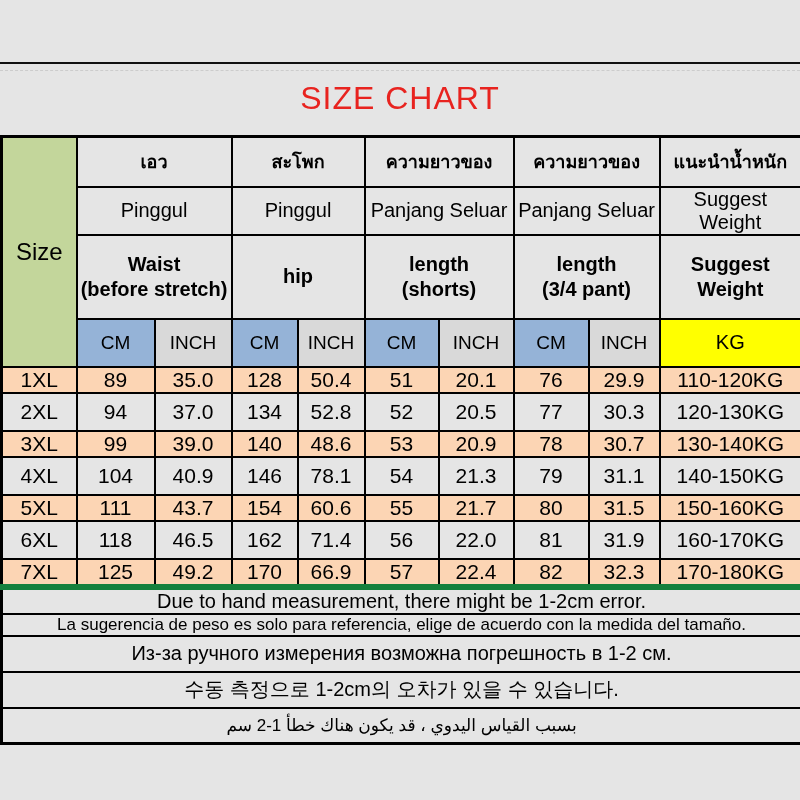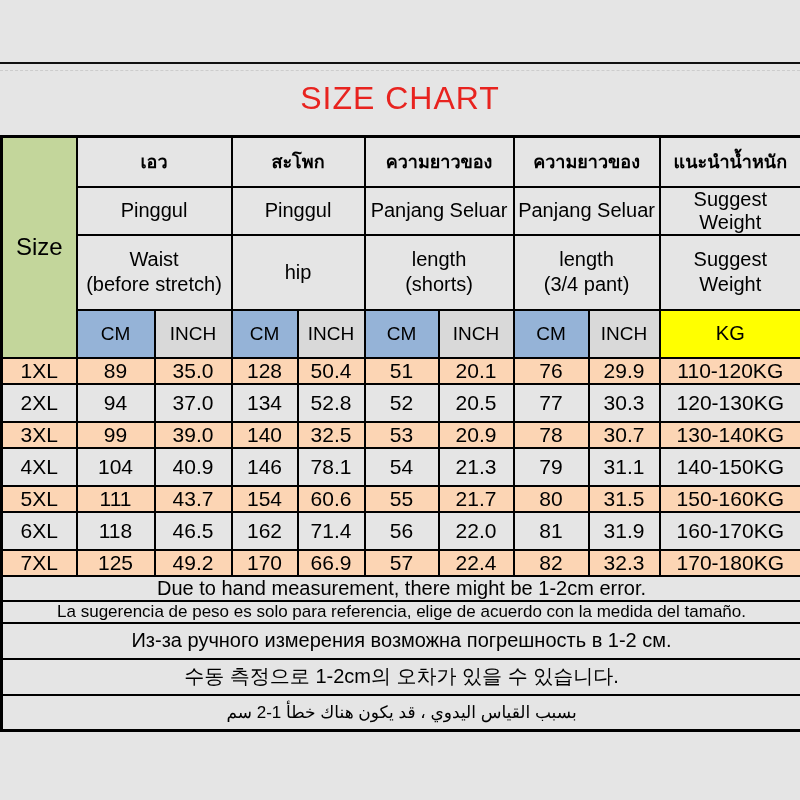--- a/index.html
+++ b/index.html
@@ -12,40 +12,40 @@
   .title{position:absolute;left:0;top:80px;width:800px;text-align:center;
          font-size:32px;font-weight:400;color:#e8231f;letter-spacing:1px;}
 
   table.size-chart{position:absolute;left:0;top:135px;width:800px;
          border-collapse:collapse;table-layout:fixed;border:3px solid #000;}
   table.size-chart td{border:2px solid #000;text-align:center;vertical-align:middle;
          padding:0;overflow:hidden;}
 
   tr.r-thai{height:50px;}
   tr.r-latin{height:33px;}
-  tr.r-eng{height:75px;}
+  tr.r-eng{height:84px;font-weight:bold;}
   tr.r-unit{height:48px;}
   tr.r-data-a{height:21px;}
   tr.r-data-b{height:38px;}
   tr.r-note-en{height:24px;}
   tr.r-note-es{height:20px;}
   tr.r-note{height:36px;}
 
   td.corner{background:#c3d69b;font-size:24px;}
   td.th-thai{font-size:18px;font-weight:bold;}
   td.th-latin{font-size:20px;}
   td.th-eng{font-size:20px;white-space:pre-line;line-height:1.25;}
   td.unit-cm{background:#95b3d7;font-size:19px;}
   td.unit-inch{background:#d9d9d9;font-size:19px;}
   td.unit-kg{background:#ffff00;font-size:20px;}
 
   td.val{font-size:21px;}
   tr.stripe td{background:#fcd5b4;}
 
-  tr.notes-start td{border-top:1px solid #15803d;}
+  tr.notes-start td{border-top:6px solid #15803d;}
   td.note{font-size:20px;}
   td.note-es{font-size:17px;}
   td.note-ar{font-size:17px;}
 </style>
 </head>
 <body>
 
 <div id="page">
 
   <div class="top-line"></div>
@@ -133,21 +133,21 @@
       <td class="val">77</td>
       <td class="val">30.3</td>
       <td class="val">120-130KG</td>
     </tr>
 
     <tr class="r-data-a stripe">
       <td class="val">3XL</td>
       <td class="val">99</td>
       <td class="val">39.0</td>
       <td class="val">140</td>
-      <td class="val">32.5</td>
+      <td class="val">48.6</td>
       <td class="val">53</td>
       <td class="val">20.9</td>
       <td class="val">78</td>
       <td class="val">30.7</td>
       <td class="val">130-140KG</td>
     </tr>
 
     <tr class="r-data-b">
       <td class="val">4XL</td>
       <td class="val">104</td>

